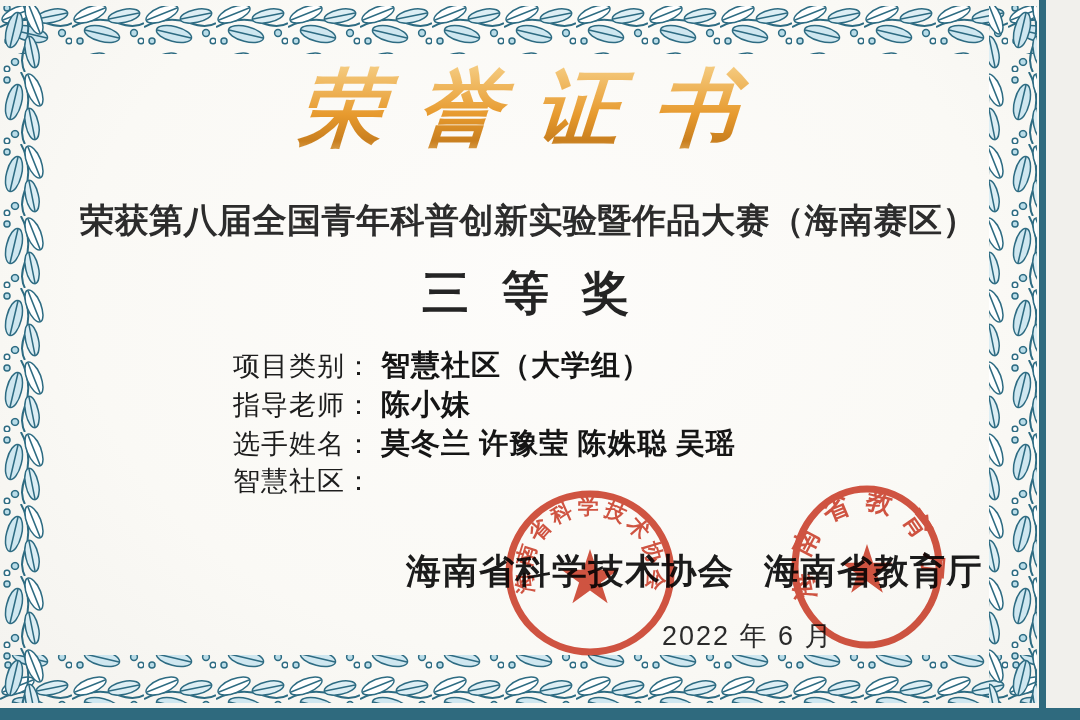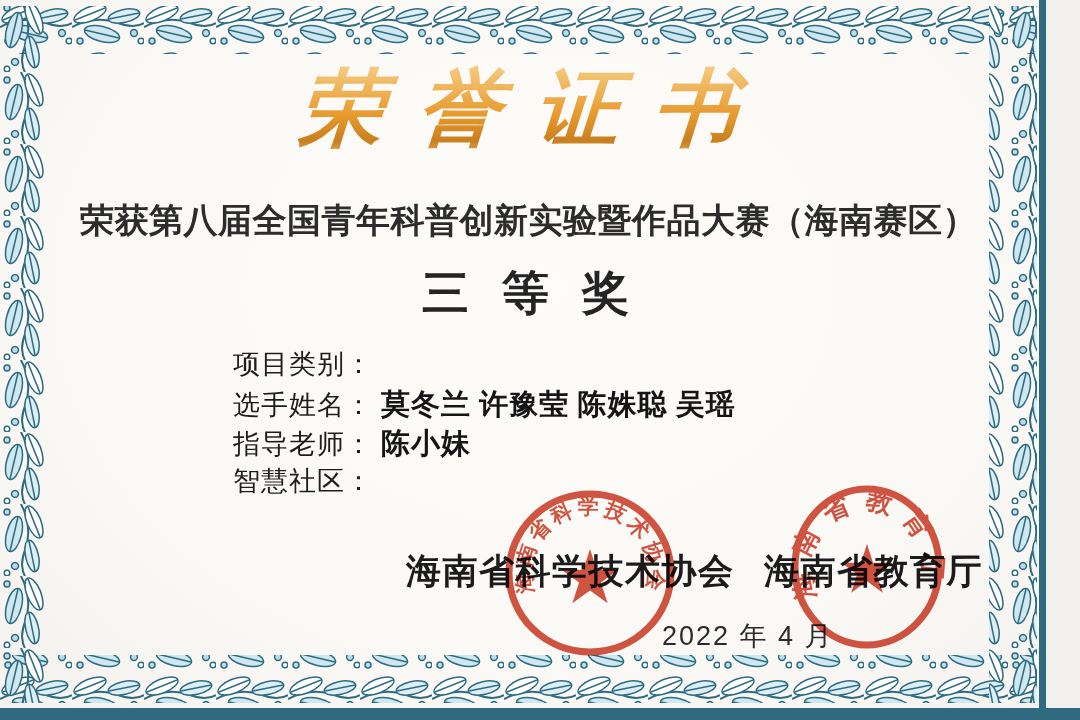--- a/index.html
+++ b/index.html
@@ -110,38 +110,39 @@
 
   <div class="cert-title">荣誉证书</div>
 
   <div class="cert-subtitle">荣获第八届全国青年科普创新实验暨作品大赛（海南赛区）</div>
 
   <div class="cert-award">三 等 奖</div>
 
   <div class="fields">
     <div class="field-row">
       <span class="field-label">项目类别：</span>
+      <span class="field-value">智慧社区（大学组）</span>
+    </div>
+    <div class="field-row">
+      <span class="field-label">指导老师：</span>
+      <span class="field-value">陈小妹</span>
     </div>
     <div class="field-row">
       <span class="field-label">选手姓名：</span>
       <span class="field-value">莫冬兰 许豫莹 陈姝聪 吴瑶</span>
-    </div>
-    <div class="field-row">
-      <span class="field-label">指导老师：</span>
-      <span class="field-value">陈小妹</span>
     </div>
     <div class="field-row">
       <span class="field-label">智慧社区：</span>
     </div>
   </div>
 
   <div class="issuer issuer-left">海南省科学技术协会</div>
   <div class="issuer issuer-right">海南省教育厅</div>
 
-  <div class="cert-date">2022 年 4 月</div>
+  <div class="cert-date">2022 年 6 月</div>
 
   <svg class="seal seal-left" width="180" height="176" viewBox="0 0 180 176" xmlns="http://www.w3.org/2000/svg">
     <defs>
       <path id="sealArc1" d="M34.6,106.2 A59,59 0 1 1 145.4,106.2" fill="none"></path>
     </defs>
     <ellipse cx="90" cy="86" rx="81" ry="79" fill="none" stroke="#cd3d29" stroke-width="7"></ellipse>
     <path transform="translate(90,92) scale(30)" fill="#cd3d29" d="M0,-1 0.2245,-0.309 0.9511,-0.309 0.3633,0.118 0.5878,0.809 0,0.382 -0.5878,0.809 -0.3633,0.118 -0.9511,-0.309 -0.2245,-0.309 Z"></path>
     <text class="seal-text-9">
       <textPath href="#sealArc1" startOffset="1">海南省科学技术协会</textPath>
     </text>

